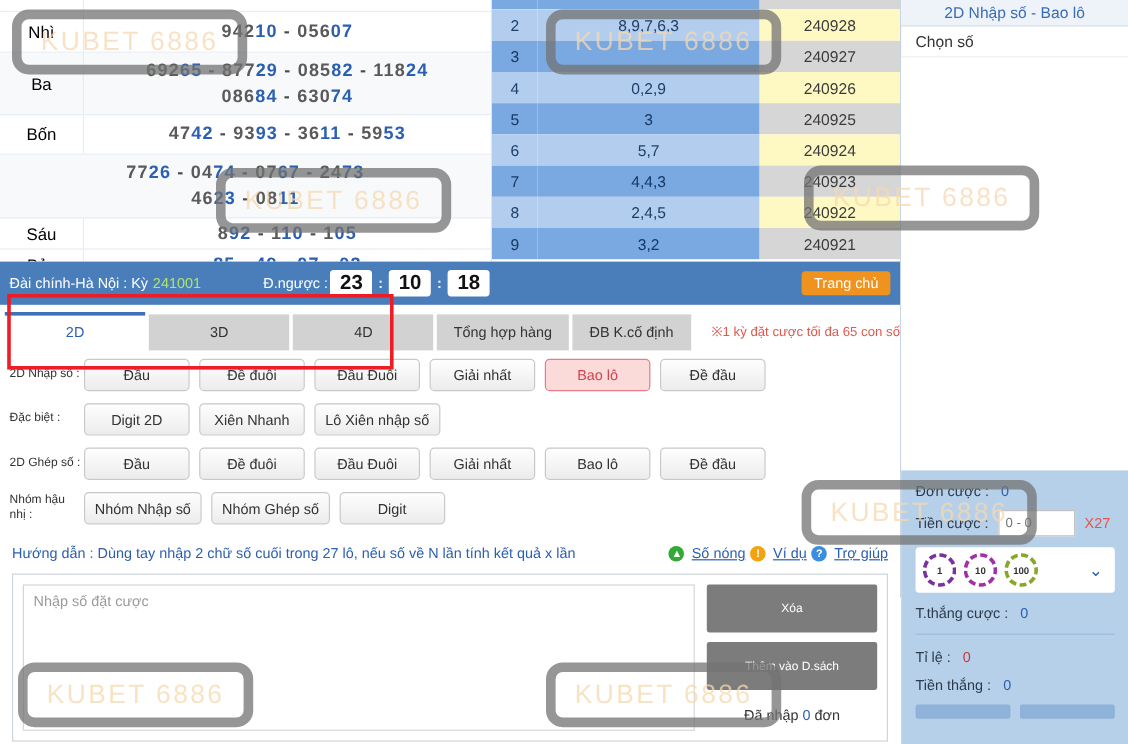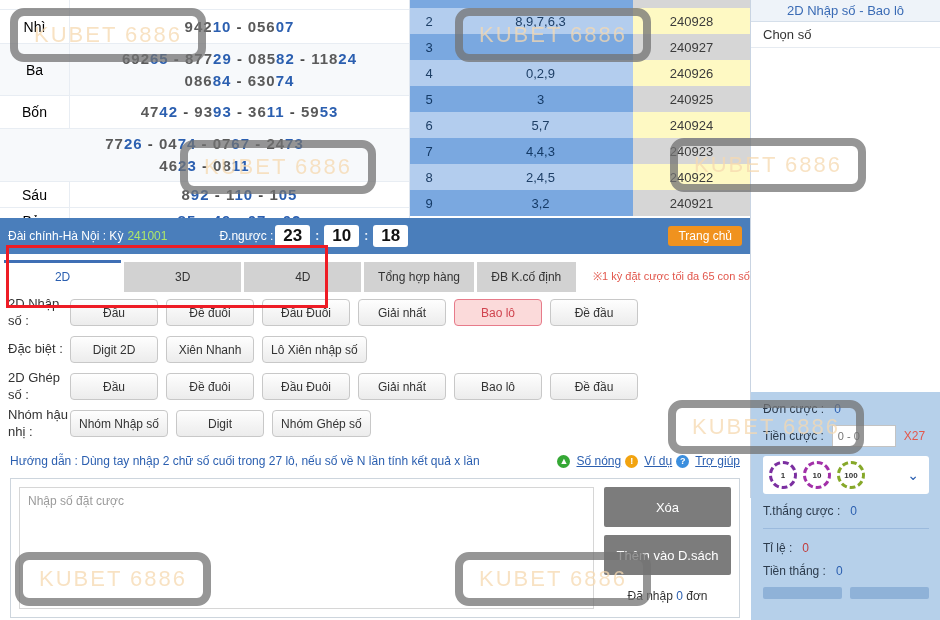--- a/index.html
+++ b/index.html
@@ -119,21 +119,21 @@
   }
   .tab-note {
     margin-left:14px; color:#e2574c; font-size:11px; align-self:center;
     white-space:nowrap;
   }
 
   
   .betrows { position:absolute; left:0; top:294px; width:750px; }
   .betrow { display:flex; align-items:center; min-height:37px; }
   .betrow .rowlbl {
-    width:70px; font-size:13px; color:#333; line-height:1.25; padding-left:8px;
+    width:70px; font-size:10px; color:#333; line-height:1.25; padding-left:8px;
   }
   .bbtn {
     height:27px; min-width:88px; padding:0 8px;
     background:linear-gradient(#fefefe,#ececec);
     border:1px solid #c8c8c8; border-radius:4px;
     font-size:12px; color:#333; cursor:pointer; margin-right:8px;
     display:flex; align-items:center; justify-content:center;
     white-space:nowrap;
   }
   .bbtn.wide { min-width:92px; }
@@ -164,21 +164,21 @@
     border:1px solid #cdd5dd; background:#fff; display:flex; padding:8px;
   }
   .bigta {
     width:580px; height:122px; border:1px solid #d6d6d6; resize:none;
     font-size:12px; color:#333; padding:6px 8px;
     font-family:"Liberation Sans", sans-serif; outline:none;
   }
   .bigta::placeholder { color:#9b9b9b; }
   .sidebtns { margin-left:10px; display:flex; flex-direction:column; gap:8px; }
   .gbtn {
-    width:127px; height:40px; background:#7c7c7c; color:#fff; font-size:13px;
+    width:142px; height:40px; background:#7c7c7c; color:#fff; font-size:10px;
     display:flex; align-items:center; justify-content:center; cursor:pointer;
     border-radius:2px;
   }
   .counted { font-size:12px; color:#333; text-align:center; margin-top:6px; }
   .counted b { color:#2b5fb0; font-weight:normal; }
 
   
   .right-col {
     position:absolute; left:750px; top:0; width:190px; height:498px;
     background:#ffffff; border-left:1px solid #c9d4e2;
@@ -365,22 +365,22 @@
         <div class="bbtn">Đề đuôi</div>
         <div class="bbtn">Đầu Đuôi</div>
         <div class="bbtn">Giải nhất</div>
         <div class="bbtn">Bao lô</div>
         <div class="bbtn">Đề đầu</div>
       </div>
 
       <div class="betrow">
         <div class="rowlbl">Nhóm hậu nhị :</div>
         <div class="bbtn wide">Nhóm Nhập số</div>
+        <div class="bbtn wide">Nhóm Ghép số</div>
         <div class="bbtn">Digit</div>
-        <div class="bbtn wide">Nhóm Ghép số</div>
       </div>
     </div>
 
     <div class="guide">
       <span>Hướng dẫn : Dùng tay nhập 2 chữ số cuối trong 27 lô, nếu số về N lần tính kết quả x lần</span>
       <span class="links">
         <span class="ic green">▲</span>
         <a>Số nóng</a>
         <span class="ic orange">!</span>
         <a>Ví dụ</a>

